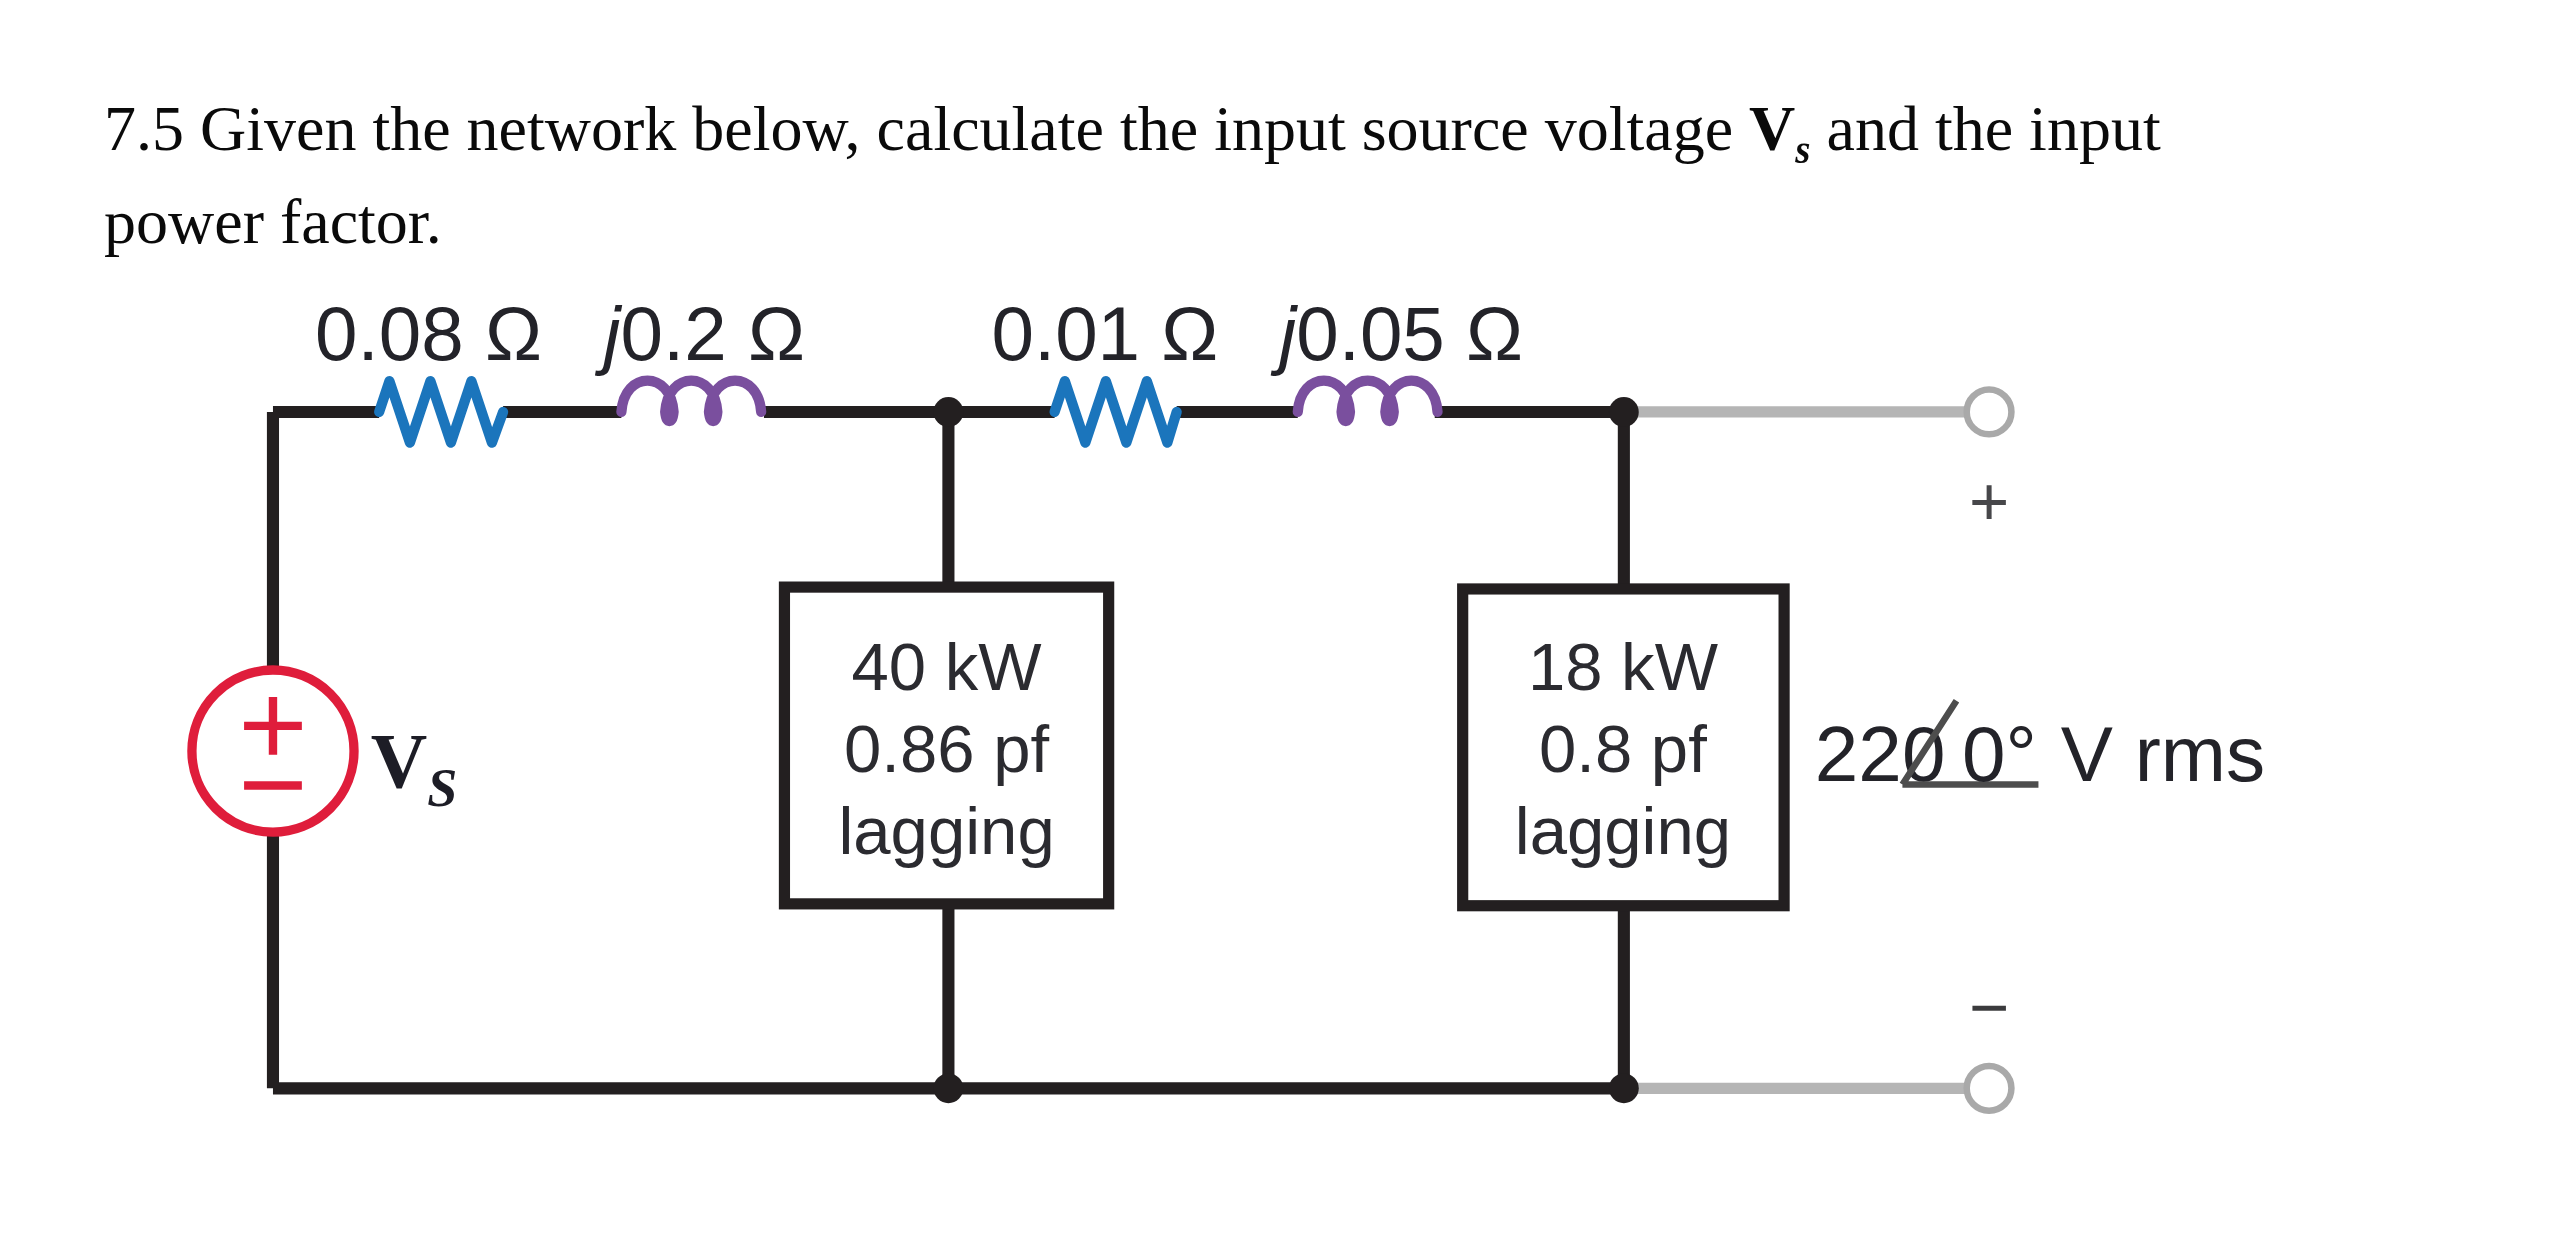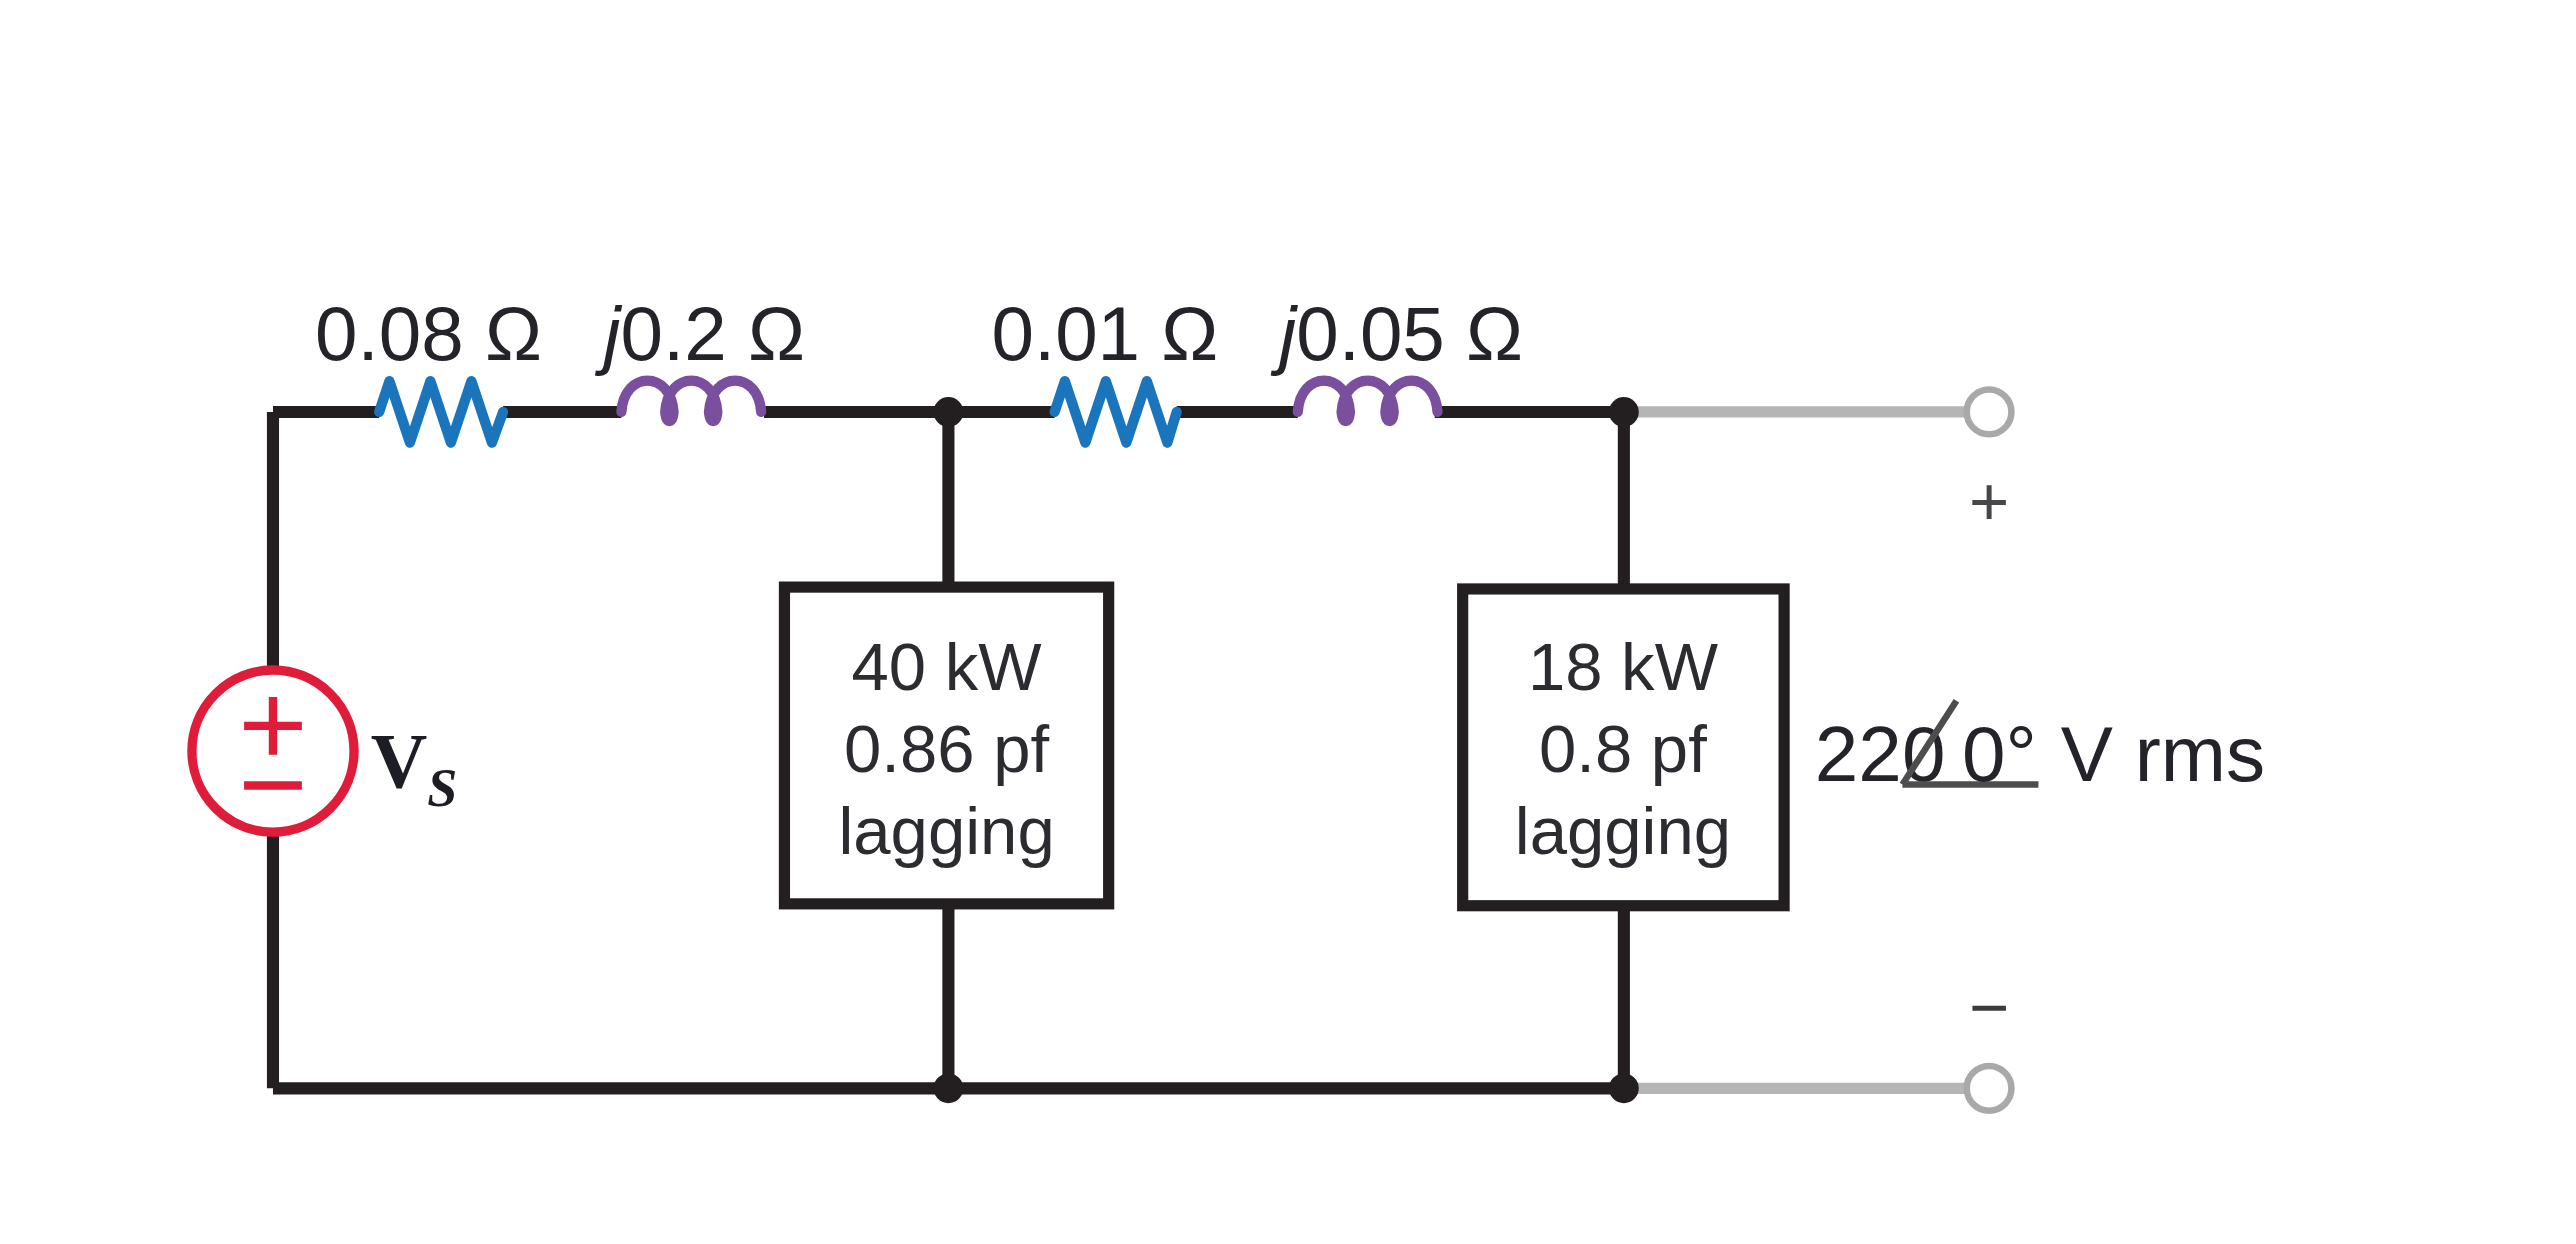--- a/index.html
+++ b/index.html
@@ -32,20 +32,29 @@
   }
   svg{position:absolute;left:0;top:0;}
   text{font-family:"Liberation Sans", sans-serif;}
   .serif-label{font-family:"Liberation Serif", serif;}
 </style>
 </head>
 <body>
 
 <div class="page">
 
+  <div class="title">
+    <div style="white-space:nowrap;">
+      <span>7.5</span>
+      <span>Given the network below, calculate the input source voltage</span>
+      <span><span class="vsym">V</span><sub>s</sub></span>
+      <span>and the input</span>
+    </div>
+    <div>power factor.</div>
+  </div>
 
   <svg width="2576" height="1245" viewBox="0 0 2765 1336">
 
     <path d="M1743,442 H2112 M1743,1168 H2112" stroke="#b5b5b5" stroke-width="12" fill="none"></path>
 
     <path d="M293,442 H407 M540,442 H667 M820,442 H1132 M1263,442 H1393 M1540,442 H1743
              M293,442 V720 M293,892 V1168 M293,1168 H1743
              M1018,442 V640 M1018,960 V1168
              M1743,442 V642 M1743,962 V1168" stroke="#231f20" stroke-width="13" fill="none"></path>
 

